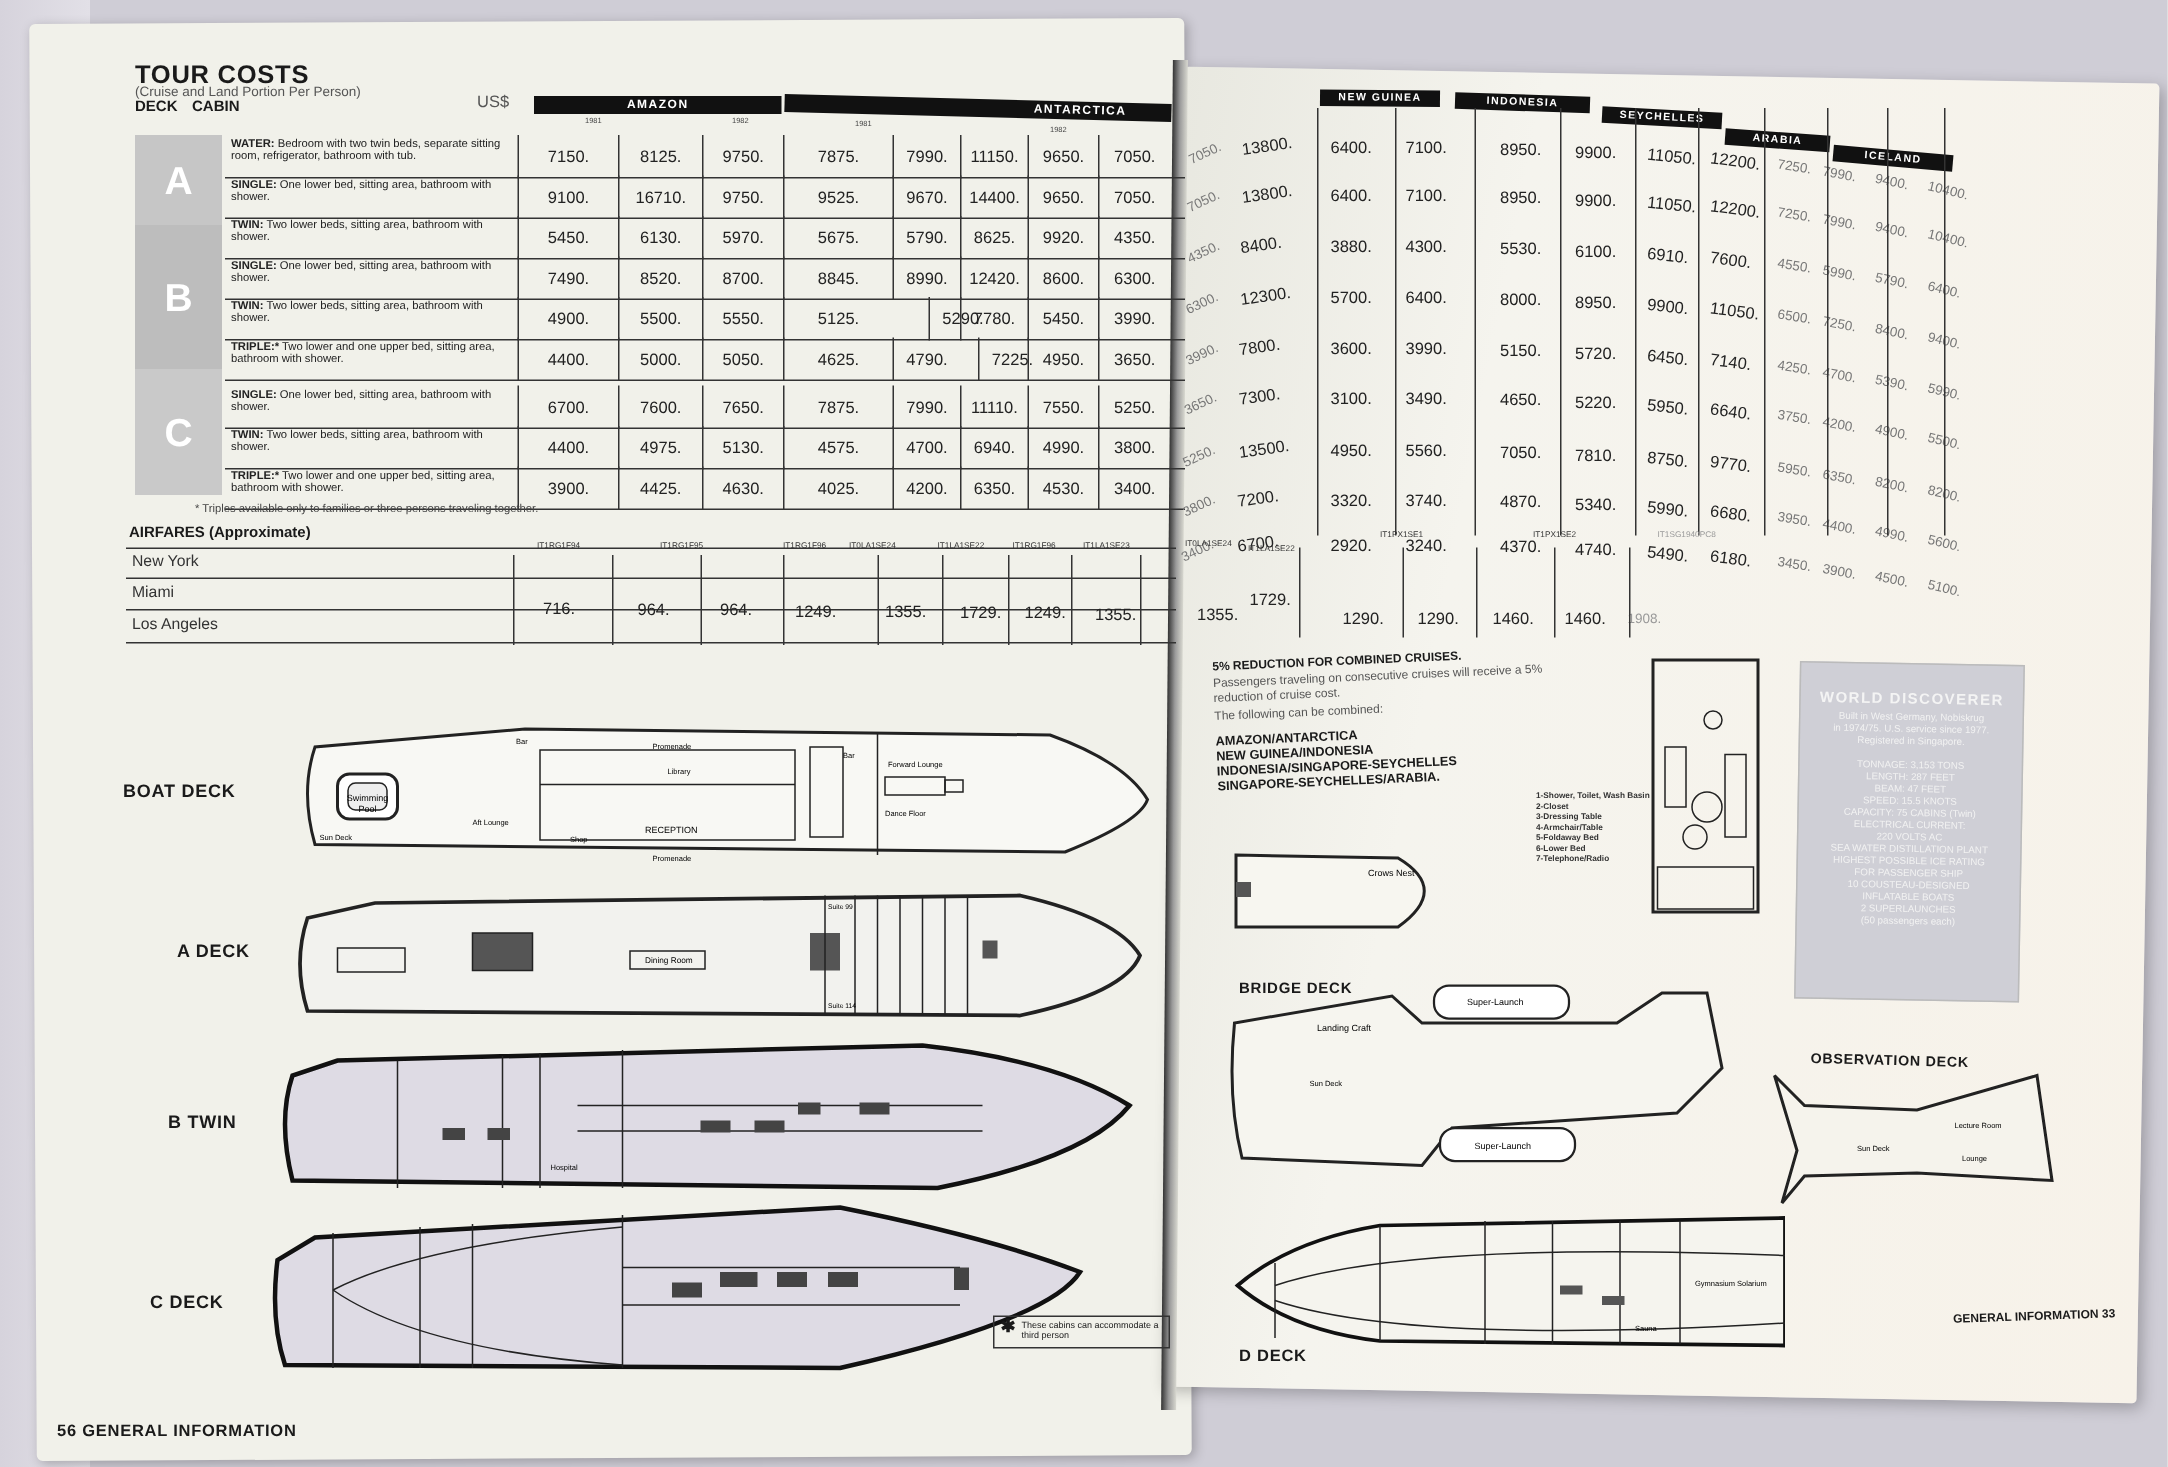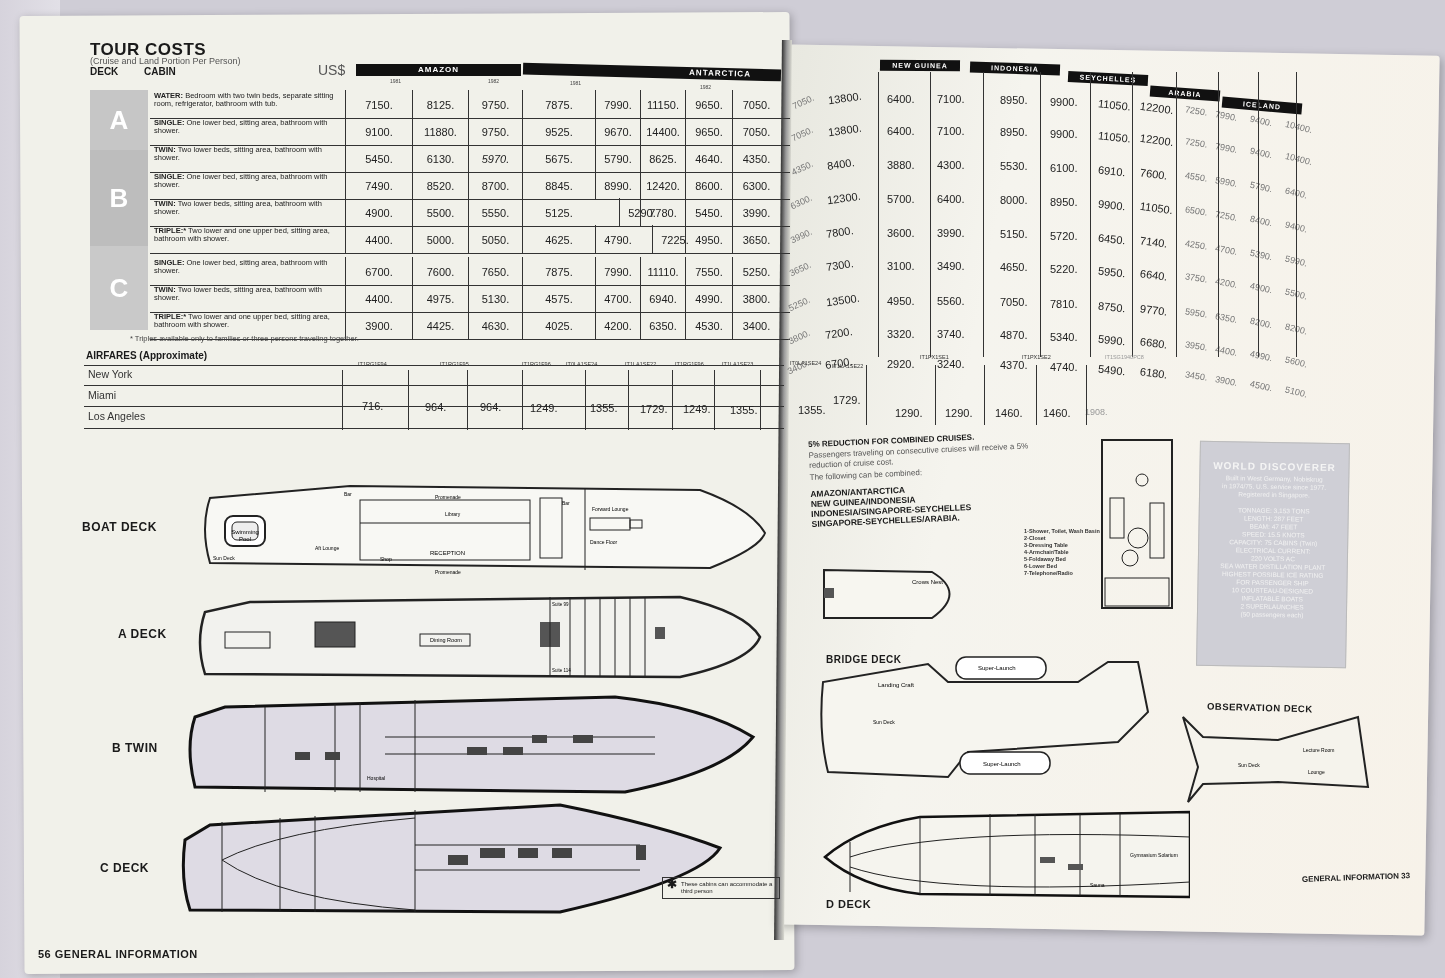--- a/index.html
+++ b/index.html
@@ -7,23 +7,23 @@
   body { background: #cfcdd6; font-family: "Liberation Sans", sans-serif; color: #1a1a1a; position: relative; }
   .bg-left { position: absolute; left: 0; top: 0; width: 60px; height: 978px; background: linear-gradient(90deg,#d6d3dc,#e2e0e7); }
   .page { position: absolute; background: #f1f1ea; }
   .page-left { left: 22px; top: 14px; width: 770px; height: 958px; transform: rotate(-0.3deg); border-radius: 4px; box-shadow: 2px 2px 8px rgba(0,0,0,0.25); }
   .page-right { left: 782px; top: 50px; width: 650px; height: 880px; transform: rotate(1.0deg); background: linear-gradient(100deg,#e8e8e0 0%,#f5f4ee 30%,#f7f2e9 100%); box-shadow: 3px 3px 10px rgba(0,0,0,0.25); border-radius: 3px; }
   .spine { position: absolute; left: 778px; top: 40px; width: 10px; height: 900px; background: linear-gradient(90deg,#333,#9a9a9a,#d8d8d0); transform: rotate(0.5deg); }
 
   
   .tc-title { position: absolute; left: 90px; top: 40px; font-size: 17px; font-weight: bold; letter-spacing: 0.5px; }
   .tc-sub { position: absolute; left: 90px; top: 56px; font-size: 9px; color: #555; }
-  .tc-usd { position: absolute; left: 318px; top: 62px; font-size: 14px; color: #555; }
+  .tc-usd { position: absolute; left: 318px; top: 62px; font-size: 11px; color: #555; }
   .tc-deck { position: absolute; left: 90px; top: 66px; font-size: 10px; font-weight: bold; }
-  .tc-cabin { position: absolute; left: 144px; top: 66px; font-size: 10px; font-weight: bold; }
+  .tc-cabin { position: absolute; left: 128px; top: 66px; font-size: 10px; font-weight: bold; }
   .region-bar { position: absolute; height: 12px; background: #111; color: #fff; font-size: 8px; font-weight: bold; text-align: center; letter-spacing: 1px; line-height: 12px; }
   .col-head { position: absolute; font-size: 5px; color: #444; white-space: nowrap; }
   .deck-block { position: absolute; left: 90px; width: 58px; background: #c6c6c6; color: #fff; font-size: 26px; font-weight: bold; display: flex; align-items: center; justify-content: center; }
   .cabin-row { position: absolute; left: 150px; width: 640px; height: 29px; border-bottom: 1px solid #333; }
   .cabin-desc { position: absolute; left: 4px; top: 2px; width: 180px; font-size: 7.5px; line-height: 8px; color: #222; }
   .cabin-desc b { font-weight: bold; }
   .cell { position: absolute; top: 0; height: 29px; border-left: 1px solid #333; font-size: 11px; display: flex; align-items: center; justify-content: center; color: #222; }
 
   .footnote { position: absolute; left: 130px; top: 334px; font-size: 7.5px; color: #444; }
 
@@ -93,37 +93,37 @@
       <div class="cell" style="left: 318px; width: 54px;">9750.</div>
       <div class="cell" style="left: 372px; width: 73px;">7875.</div>
       <div class="cell" style="left: 445px; width: 45px;">7990.</div>
       <div class="cell" style="left: 490px; width: 45px;">11150.</div>
       <div class="cell" style="left: 535px; width: 47px;">9650.</div>
       <div class="cell" style="left: 582px; width: 48px;">7050.</div>
     </div>
     <div class="cabin-row" style="top: 117px;">
       <div class="cabin-desc"><b>SINGLE:</b> <span>One lower bed, sitting area, bathroom with shower.</span></div>
       <div class="cell" style="left: 195px; width: 67px;">9100.</div>
-      <div class="cell" style="left: 262px; width: 56px;">11880.</div>
+      <div class="cell" style="left: 262px; width: 56px;">16710.</div>
       <div class="cell" style="left: 318px; width: 54px;">9750.</div>
       <div class="cell" style="left: 372px; width: 73px;">9525.</div>
       <div class="cell" style="left: 445px; width: 45px;">9670.</div>
       <div class="cell" style="left: 490px; width: 45px;">14400.</div>
       <div class="cell" style="left: 535px; width: 47px;">9650.</div>
       <div class="cell" style="left: 582px; width: 48px;">7050.</div>
     </div>
     <div class="cabin-row" style="top: 144px;">
       <div class="cabin-desc"><b>TWIN:</b> <span>Two lower beds, sitting area, bathroom with shower.</span></div>
       <div class="cell" style="left: 195px; width: 67px;">5450.</div>
       <div class="cell" style="left: 262px; width: 56px;">6130.</div>
-      <div class="cell" style="left: 318px; width: 54px; font-style: italic;">5970.</div>
+      <div class="cell" style="left: 318px; width: 54px;">5970.</div>
       <div class="cell" style="left: 372px; width: 73px;">5675.</div>
       <div class="cell" style="left: 445px; width: 45px;">5790.</div>
       <div class="cell" style="left: 490px; width: 45px;">8625.</div>
-      <div class="cell" style="left: 535px; width: 47px;">4640.</div>
+      <div class="cell" style="left: 535px; width: 47px;">9920.</div>
       <div class="cell" style="left: 582px; width: 48px;">4350.</div>
     </div>
     <div class="cabin-row" style="top: 171px;">
       <div class="cabin-desc"><b>SINGLE:</b> <span>One lower bed, sitting area, bathroom with shower.</span></div>
       <div class="cell" style="left: 195px; width: 67px;">7490.</div>
       <div class="cell" style="left: 262px; width: 56px;">8520.</div>
       <div class="cell" style="left: 318px; width: 54px;">8700.</div>
       <div class="cell" style="left: 372px; width: 73px;">8845.</div>
       <div class="cell" style="left: 445px; width: 45px;">8990.</div>
       <div class="cell" style="left: 490px; width: 45px;">12420.</div>

